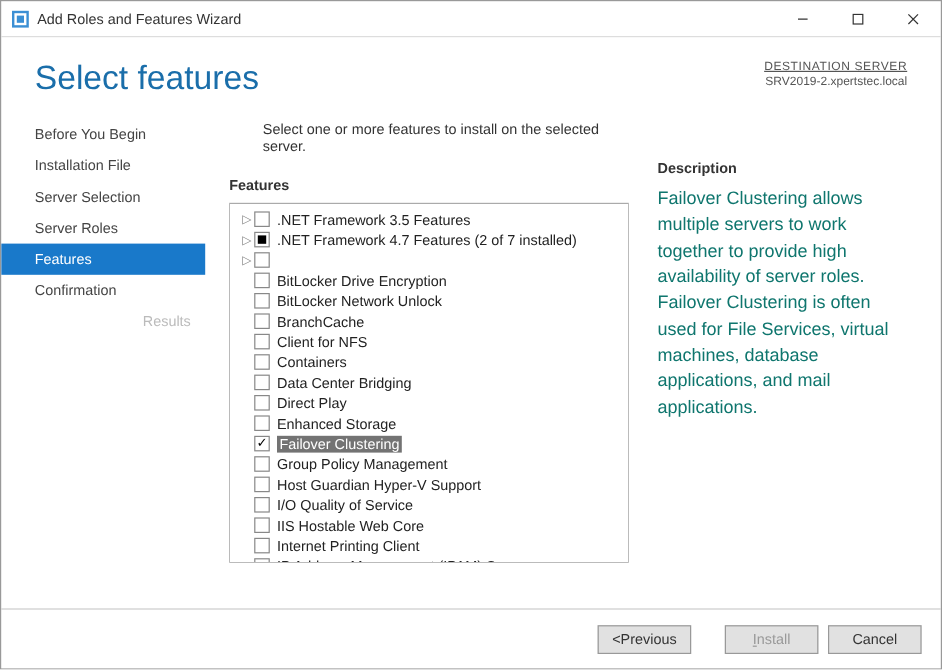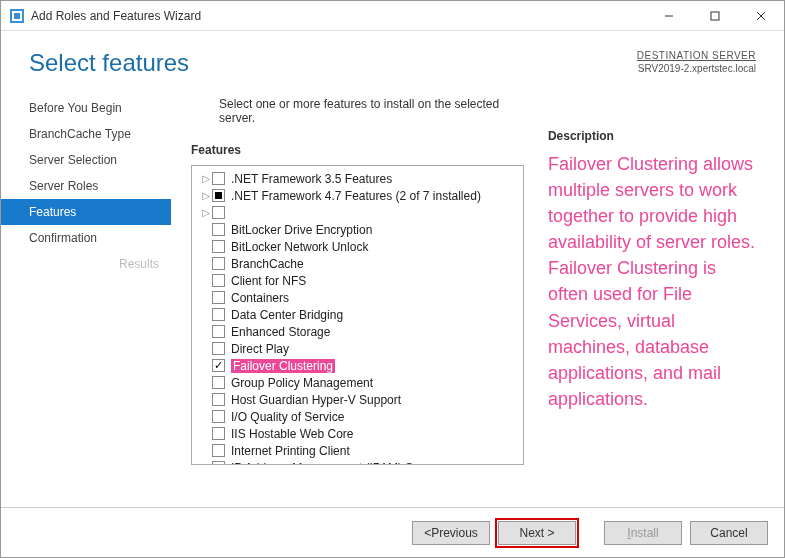--- a/index.html
+++ b/index.html
@@ -5,43 +5,43 @@
   * { box-sizing: border-box; margin: 0; padding: 0; font-family: "Segoe UI", sans-serif; }
   body { width: 785px; height: 558px; background: #fff; overflow: hidden; }
   .window { width: 785px; height: 558px; border: 1px solid #999; display: flex; flex-direction: column; }
   .titlebar { height: 30px; display: flex; align-items: center; border-bottom: 1px solid #ddd; }
   .titlebar .icon { width: 16px; height: 16px; margin: 0 6px 0 8px; }
   .titlebar .title { font-size: 12px; flex: 1; color: #333; }
   .titlebar .win-controls { display: flex; }
   .titlebar .win-btn { width: 46px; height: 30px; display:flex; align-items:center; justify-content:center; font-size: 14px; color:#333; }
   .body { flex: 1; display: flex; flex-direction: column; padding: 0; }
   .header-area { padding: 18px 28px 10px 28px; display: flex; justify-content: space-between; align-items: flex-start; }
-  .page-title { font-size: 24px; font-weight: 300; color: #1a6eaa; }
+  .page-title { font-size: 28px; font-weight: 300; color: #1a6eaa; }
   .dest { text-align: right; font-size: 10px; color: #555; line-height: 1.3; }
   .dest .line1 { font-size: 10px; letter-spacing: 0.5px; text-decoration: underline; }
   .content { flex:1; display:flex; padding: 0 0 0 0; overflow:hidden;}
   .sidebar { width: 170px; padding-top: 8px; }
   .side-item { font-size: 12px; color: #444; padding: 6px 12px 6px 28px; cursor: pointer; }
   .side-item.active { background: #1979ca; color: #fff; }
   .side-item.disabled { color: #bbb; text-align: right; }
   .main { flex:1; padding: 10px 28px 0 20px; display:flex; gap: 24px; overflow:hidden;}
   .col-left { flex: 1.6; display:flex; flex-direction:column; min-width:0;}
   .col-right { flex: 1; }
   .instruction { font-size: 12px; color: #333; margin-bottom: 18px; margin-left: 28px; }
   .section-label { font-size: 12px; font-weight: 600; color: #333; margin-bottom: 8px; }
   .feature-box { border:1px solid #aaa; height: 300px; overflow-y: scroll; overflow-x: auto; font-size: 12px; background:#fff; position:relative;}
   .feature-list { padding: 4px 0 4px 0; }
   .frow { display:flex; align-items:center; padding: 0px 4px 0px 8px; white-space:nowrap; min-height:17px;}
   .frow .arrow { width: 12px; color: #888; font-size: 10px; display:inline-block; text-align:center;}
   .frow .chk { width:13px; height:13px; border:1px solid #888; margin-right:6px; display:inline-flex; align-items:center; justify-content:center; font-size:10px; background:#fff;}
   .frow .chk.checked::after { content:"✓"; font-size:11px; line-height:1; color:#000;}
   .frow .chk.partial::after { content:""; width:7px; height:7px; background:#000; display:block;}
   .frow .txt { color:#222; }
-  .frow.selected .txt { background:#ec4899; color:#fff; padding: 0 2px;}
-  .desc-text { font-size: 18px; color: #ec4899; line-height: 1.45; }
+  .frow.selected .txt { background:#737373; color:#fff; padding: 0 2px;}
+  .desc-text { font-size: 15px; color: #0f766e; line-height: 1.45; }
   .footer { height: 50px; border-top: 1px solid #ccc; display:flex; align-items:center; justify-content:flex-end; padding: 0 16px; gap: 8px;}
   .btn { min-width: 78px; height: 24px; font-size: 12px; border:1px solid #999; background:#e1e1e1; color:#333; display:inline-flex; align-items:center; justify-content:center; padding: 0 10px; cursor:pointer;}
   .btn.disabled { color:#999; }
   .btn .ul { }
   .btn.highlight { outline: 2px solid #d40000; outline-offset: 1px; }
   
 </style>
 </head>
 <body>
 
@@ -83,21 +83,21 @@
       <div class="dest">
         <div class="line1">DESTINATION SERVER</div>
         <div>SRV2019-2.xpertstec.local</div>
       </div>
     </div>
 
     <div class="content">
 
       <div class="sidebar" id="sidebar-list">
           <div class="side-item">Before You Begin</div>
-          <div class="side-item">BranchCache Type</div>
+          <div class="side-item">Installation File</div>
           <div class="side-item">Server Selection</div>
           <div class="side-item">Server Roles</div>
           <div class="side-item active">Features</div>
           <div class="side-item">Confirmation</div>
           <div class="side-item disabled">Results</div>
         </div>
 
       <div class="main">
         <div class="col-left">
           <div class="instruction">Select one or more features to install on the selected server.</div>
@@ -144,26 +144,26 @@
                   <span class="txt">Containers</span>
                 </div>
                 <div class="frow">
                   <span class="arrow"></span>
                   <span class="chk"></span>
                   <span class="txt">Data Center Bridging</span>
                 </div>
                 <div class="frow">
                   <span class="arrow"></span>
                   <span class="chk"></span>
+                  <span class="txt">Direct Play</span>
+                </div>
+                <div class="frow">
+                  <span class="arrow"></span>
+                  <span class="chk"></span>
                   <span class="txt">Enhanced Storage</span>
-                </div>
-                <div class="frow">
-                  <span class="arrow"></span>
-                  <span class="chk"></span>
-                  <span class="txt">Direct Play</span>
                 </div>
                 <div class="frow selected">
                   <span class="arrow"></span>
                   <span class="chk checked"></span>
                   <span class="txt">Failover Clustering</span>
                 </div>
                 <div class="frow">
                   <span class="arrow"></span>
                   <span class="chk"></span>
                   <span class="txt">Group Policy Management</span>
@@ -200,23 +200,20 @@
           <div class="instruction" style="visibility:hidden">.</div>
           <div class="section-label">Description</div>
           <div class="desc-text">Failover Clustering allows multiple servers to work together to provide high availability of server roles. Failover Clustering is often used for File Services, virtual machines, database applications, and mail applications.</div>
         </div>
       </div>
 
     </div>
 
     <div class="footer">
       <div class="btn">&lt; <span class="ul">Previous</span></div>
-      <div class="btn highlight">
-          <span><span class="ul">N</span><span id="next-rest">ext &gt;</span></span>
-        </div>
       <div style="width:12px"></div>
       <div class="btn disabled">
           <span class="ul" style="text-decoration:underline">I</span>
           <span id="install-rest">nstall</span>
         </div>
       <div class="btn">Cancel</div>
     </div>
 
   </div>
 </div>

